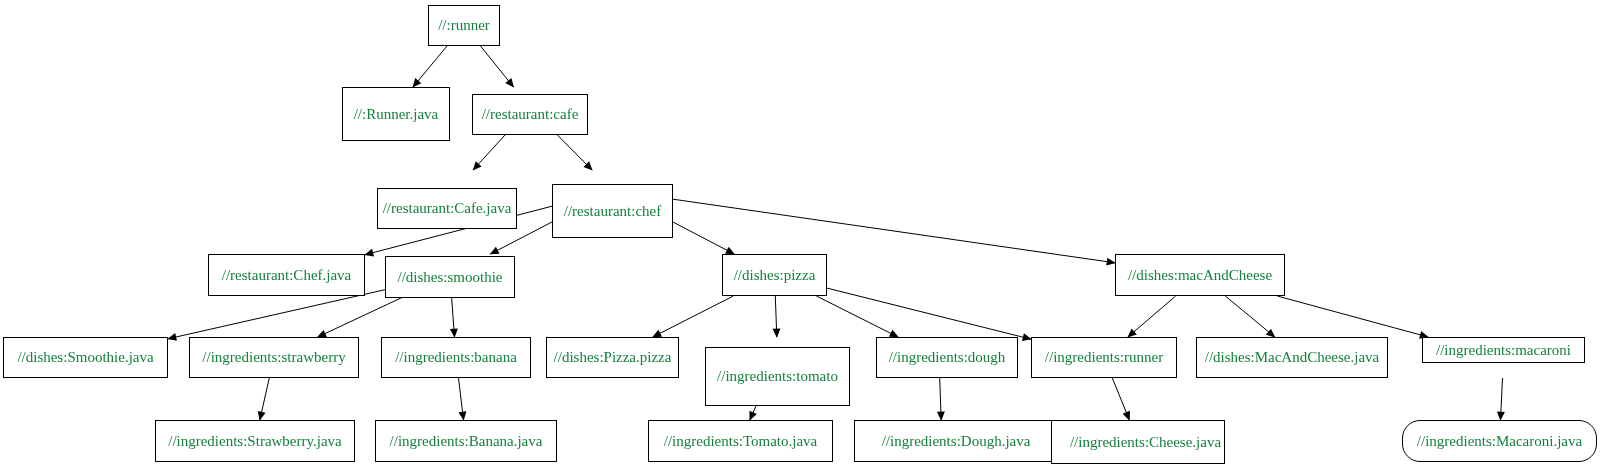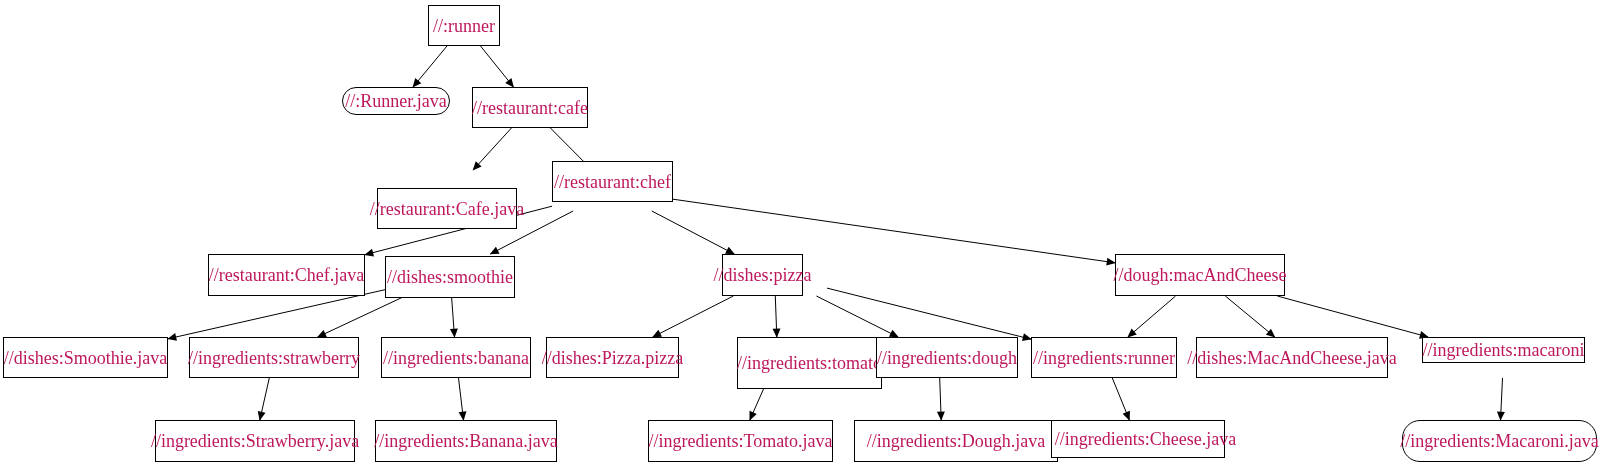--- a/index.html
+++ b/index.html
@@ -23,22 +23,22 @@
     height: 468px;
   }
   .graph-node {
     position: absolute;
     box-sizing: border-box;
     border: 1px solid #000000;
     background: #ffffff;
     display: flex;
     align-items: center;
     justify-content: center;
-    font-size: 18px;
-    color: #be185d;
+    font-size: 15px;
+    color: #15803d;
     white-space: nowrap;
     line-height: 1;
   }
   .edge-line {
     stroke: #000000;
     stroke-width: 1;
     fill: none;
   }
 </style>
 </head>
@@ -73,37 +73,37 @@
         <line x1="269.3" y1="378.0" x2="259.8" y2="420.0" class="edge-line" stroke="#000000" marker-end="url(#arrowhead)"></line>
         <line x1="458.5" y1="378.0" x2="463.5" y2="420.0" class="edge-line" stroke="#000000" marker-end="url(#arrowhead)"></line>
         <line x1="768.4" y1="378.0" x2="749.8" y2="420.0" class="edge-line" stroke="#000000" marker-end="url(#arrowhead)"></line>
         <line x1="939.7" y1="378.0" x2="941.2" y2="420.0" class="edge-line" stroke="#000000" marker-end="url(#arrowhead)"></line>
         <line x1="1112.3" y1="378.0" x2="1129.4" y2="420.0" class="edge-line" stroke="#000000" marker-end="url(#arrowhead)"></line>
         <line x1="1502.5" y1="378.0" x2="1500.5" y2="420.0" class="edge-line" stroke="#000000" marker-end="url(#arrowhead)"></line>
       </g>
   </svg>
   <div id="nodes-layer">
       <div class="graph-node" style="left: 428px; top: 5px; width: 72px; height: 41px; border-color: rgb(0, 0, 0); background: rgb(255, 255, 255);">//:runner</div>
-      <div class="graph-node" style="left: 342px; top: 87px; width: 108px; height: 28px; border-color: rgb(0, 0, 0); background: rgb(255, 255, 255); border-radius: 15px;">//:Runner.java</div>
-      <div class="graph-node" style="left: 472px; top: 87px; width: 116px; height: 41px; border-color: rgb(0, 0, 0); background: rgb(255, 255, 255);">//restaurant:cafe</div>
+      <div class="graph-node" style="left: 342px; top: 87px; width: 108px; height: 54px; border-color: rgb(0, 0, 0); background: rgb(255, 255, 255);">//:Runner.java</div>
+      <div class="graph-node" style="left: 472px; top: 94px; width: 116px; height: 41px; border-color: rgb(0, 0, 0); background: rgb(255, 255, 255);">//restaurant:cafe</div>
       <div class="graph-node" style="left: 377px; top: 188px; width: 140px; height: 41px; border-color: rgb(0, 0, 0); background: rgb(255, 255, 255);">//restaurant:Cafe.java</div>
-      <div class="graph-node" style="left: 552px; top: 161px; width: 121px; height: 41px; border-color: rgb(0, 0, 0); background: rgb(255, 255, 255);">//restaurant:chef</div>
+      <div class="graph-node" style="left: 552px; top: 184px; width: 121px; height: 54px; border-color: rgb(0, 0, 0); background: rgb(255, 255, 255);">//restaurant:chef</div>
       <div class="graph-node" style="left: 208px; top: 254px; width: 157px; height: 42px; border-color: rgb(0, 0, 0); background: rgb(255, 255, 255);">//restaurant:Chef.java</div>
       <div class="graph-node" style="left: 385px; top: 256px; width: 130px; height: 42px; border-color: rgb(0, 0, 0); background: rgb(255, 255, 255);">//dishes:smoothie</div>
-      <div class="graph-node" style="left: 722px; top: 254px; width: 81px; height: 42px; border-color: rgb(0, 0, 0); background: rgb(255, 255, 255);">//dishes:pizza</div>
-      <div class="graph-node" style="left: 1115px; top: 254px; width: 170px; height: 42px; border-color: rgb(0, 0, 0); background: rgb(255, 255, 255);">//dough:macAndCheese</div>
+      <div class="graph-node" style="left: 722px; top: 254px; width: 105px; height: 42px; border-color: rgb(0, 0, 0); background: rgb(255, 255, 255);">//dishes:pizza</div>
+      <div class="graph-node" style="left: 1115px; top: 254px; width: 170px; height: 42px; border-color: rgb(0, 0, 0); background: rgb(255, 255, 255);">//dishes:macAndCheese</div>
       <div class="graph-node" style="left: 3px; top: 337px; width: 165px; height: 41px; border-color: rgb(0, 0, 0); background: rgb(255, 255, 255);">//dishes:Smoothie.java</div>
       <div class="graph-node" style="left: 189px; top: 337px; width: 170px; height: 41px; border-color: rgb(0, 0, 0); background: rgb(255, 255, 255);">//ingredients:strawberry</div>
       <div class="graph-node" style="left: 381px; top: 337px; width: 150px; height: 41px; border-color: rgb(0, 0, 0); background: rgb(255, 255, 255);">//ingredients:banana</div>
       <div class="graph-node" style="left: 546px; top: 337px; width: 133px; height: 41px; border-color: rgb(0, 0, 0); background: rgb(255, 255, 255);">//dishes:Pizza.pizza</div>
-      <div class="graph-node" style="left: 705px; top: 337px; width: 145px; height: 52px; border-color: rgb(0, 0, 0); background: rgb(255, 255, 255); margin-left: 32px;">//ingredients:tomato</div>
+      <div class="graph-node" style="left: 705px; top: 347px; width: 145px; height: 59px; border-color: rgb(0, 0, 0); background: rgb(255, 255, 255);">//ingredients:tomato</div>
       <div class="graph-node" style="left: 868px; top: 337px; width: 142px; height: 41px; border-color: rgb(0, 0, 0); background: rgb(255, 255, 255); margin-left: 8px;">//ingredients:dough</div>
       <div class="graph-node" style="left: 1031px; top: 337px; width: 146px; height: 41px; border-color: rgb(0, 0, 0); background: rgb(255, 255, 255);">//ingredients:runner</div>
       <div class="graph-node" style="left: 1196px; top: 337px; width: 192px; height: 41px; border-color: rgb(0, 0, 0); background: rgb(255, 255, 255);">//dishes:MacAndCheese.java</div>
       <div class="graph-node" style="left: 1422px; top: 337px; width: 163px; height: 26px; border-color: rgb(0, 0, 0); background: rgb(255, 255, 255);">//ingredients:macaroni</div>
       <div class="graph-node" style="left: 155px; top: 420px; width: 200px; height: 42px; border-color: rgb(0, 0, 0); background: rgb(255, 255, 255);">//ingredients:Strawberry.java</div>
       <div class="graph-node" style="left: 375px; top: 420px; width: 182px; height: 42px; border-color: rgb(0, 0, 0); background: rgb(255, 255, 255);">//ingredients:Banana.java</div>
       <div class="graph-node" style="left: 648px; top: 420px; width: 185px; height: 42px; border-color: rgb(0, 0, 0); background: rgb(255, 255, 255);">//ingredients:Tomato.java</div>
       <div class="graph-node" style="left: 854px; top: 420px; width: 204px; height: 42px; border-color: rgb(0, 0, 0); background: rgb(255, 255, 255);">//ingredients:Dough.java</div>
-      <div class="graph-node" style="left: 1051px; top: 420px; width: 174px; height: 38px; border-color: rgb(0, 0, 0); background: rgb(255, 255, 255); padding-left: 15px;">//ingredients:Cheese.java</div>
+      <div class="graph-node" style="left: 1051px; top: 420px; width: 174px; height: 44px; border-color: rgb(0, 0, 0); background: rgb(255, 255, 255); padding-left: 15px;">//ingredients:Cheese.java</div>
       <div class="graph-node" style="left: 1402px; top: 420px; width: 195px; height: 42px; border-color: rgb(0, 0, 0); background: rgb(255, 255, 255); border-radius: 18px;">//ingredients:Macaroni.java</div>
     </div>
 </div>
 
 </body></html>

